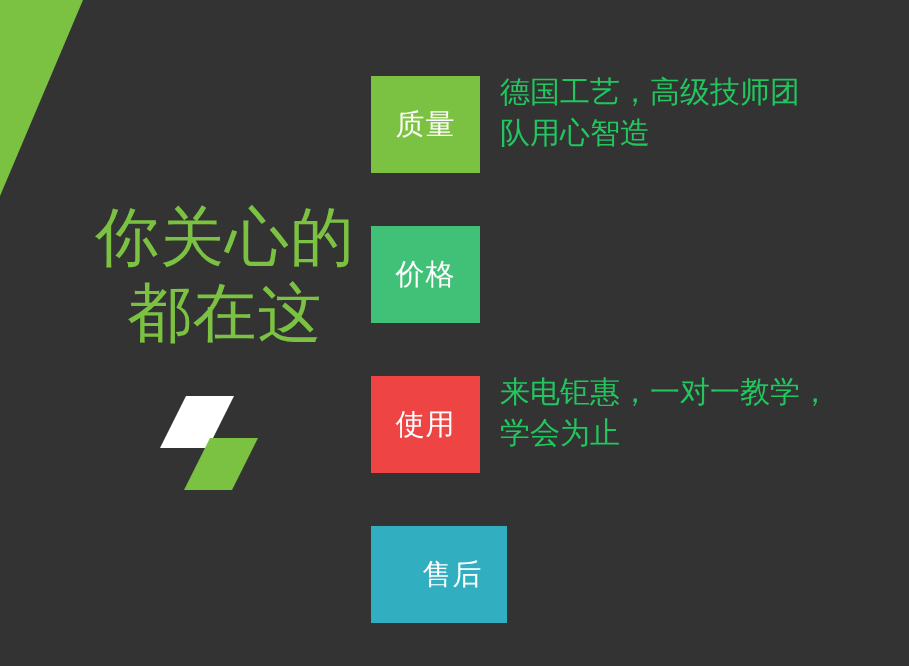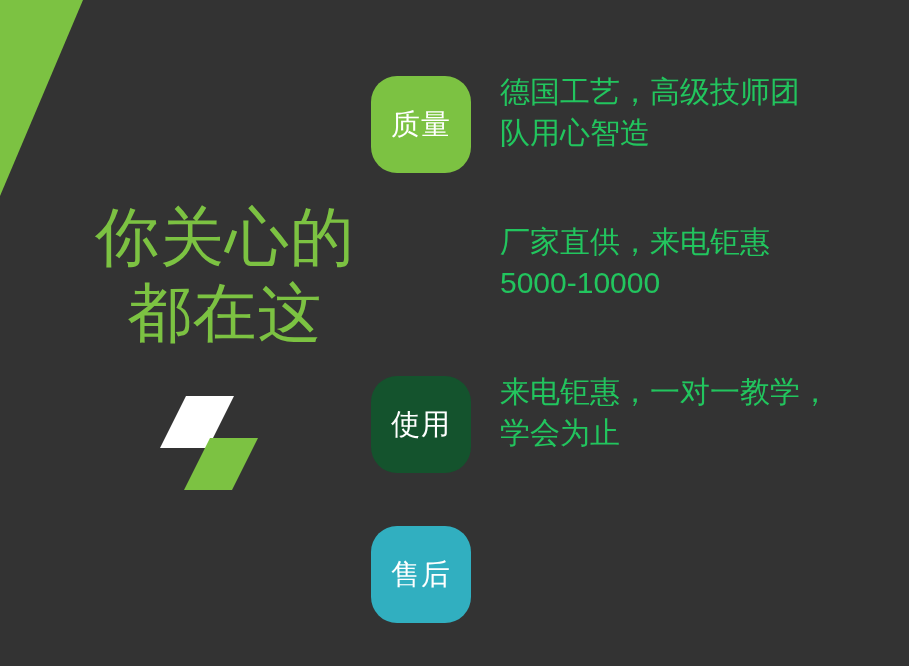--- a/index.html
+++ b/index.html
@@ -73,30 +73,29 @@
 
   .feature-row {
     position: relative;
     height: 150px;
   }
 
   .feature-tag {
     position: absolute;
     left: 0;
     top: 0;
-    width: 100px;
+    width: 109px;
     height: 97px;
     display: flex;
     align-items: center;
     justify-content: center;
     color: #ffffff;
     font-size: 29px;
     letter-spacing: 1px;
     font-weight: 400;
-    border-radius: 26px;
   }
 
   .feature-desc {
     position: absolute;
     left: 129px;
     top: -4px;
     width: 385px;
     color: #22c55e;
     font-size: 30px;
     line-height: 1.36;
@@ -130,28 +129,27 @@
 
   <div class="feature-list">
 
     <div class="feature-row">
       <div class="feature-tag" style="background-color: rgb(124, 194, 66);">质量</div>
       <div class="feature-desc">德国工艺，高级技师团
 队用心智造</div>
     </div>
 
     <div class="feature-row">
-      <div class="feature-desc">厂家直供，来电钜惠
-5000-10000</div>
+      <div class="feature-tag" style="background-color: rgb(65, 192, 119);">价格</div>
     </div>
 
     <div class="feature-row">
-      <div class="feature-tag" style="background-color: #14532d;">使用</div>
+      <div class="feature-tag" style="background-color: #ef4444;">使用</div>
       <div class="feature-desc">来电钜惠，一对一教学，
 学会为止</div>
     </div>
 
     <div class="feature-row">
-      <div class="feature-tag" style="background-color: rgb(49, 175, 192);">售后</div>
+      <div class="feature-tag" style="background-color: rgb(49, 175, 192); padding-left: 27px;">售后</div>
     </div>
 
   </div>
 </div>
 
 </body></html>

